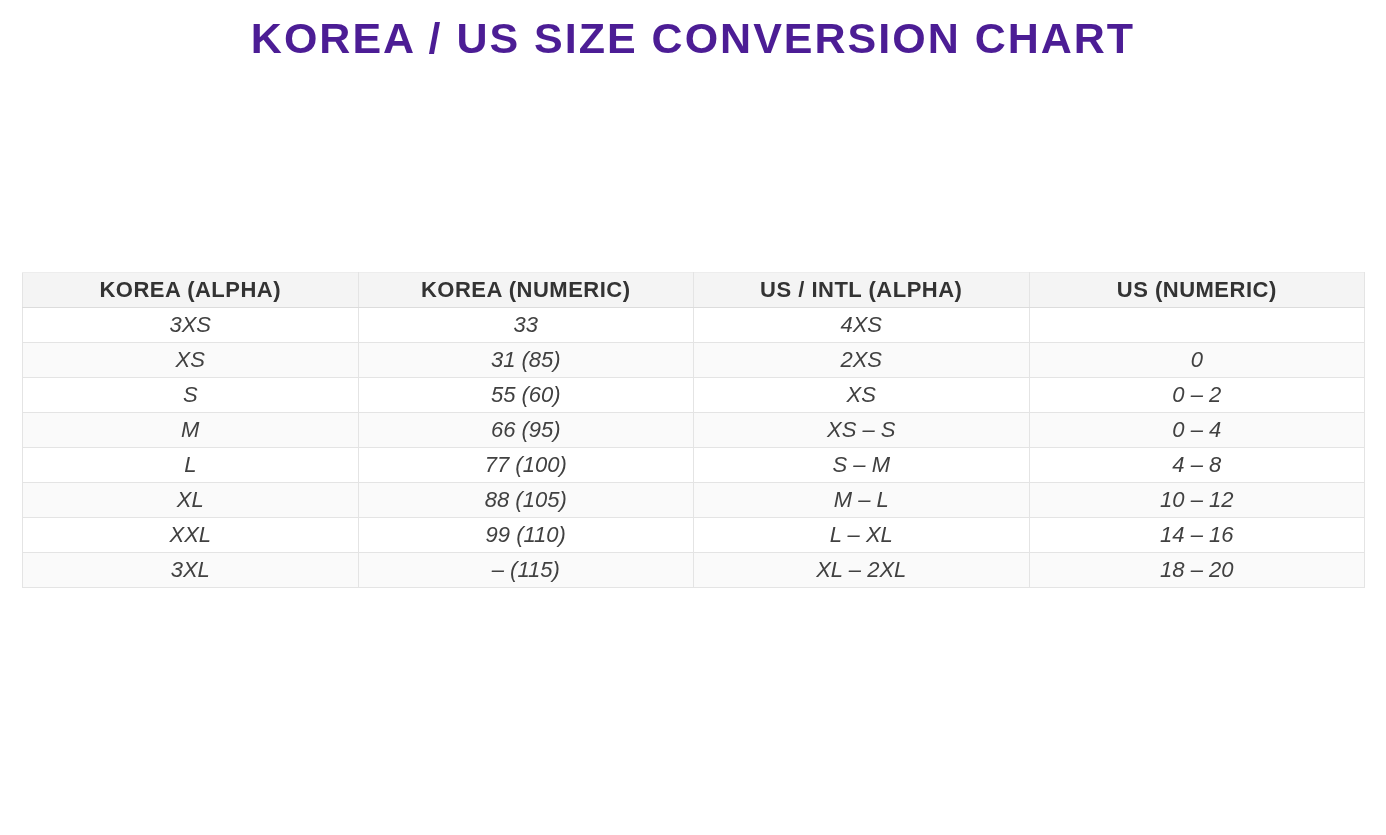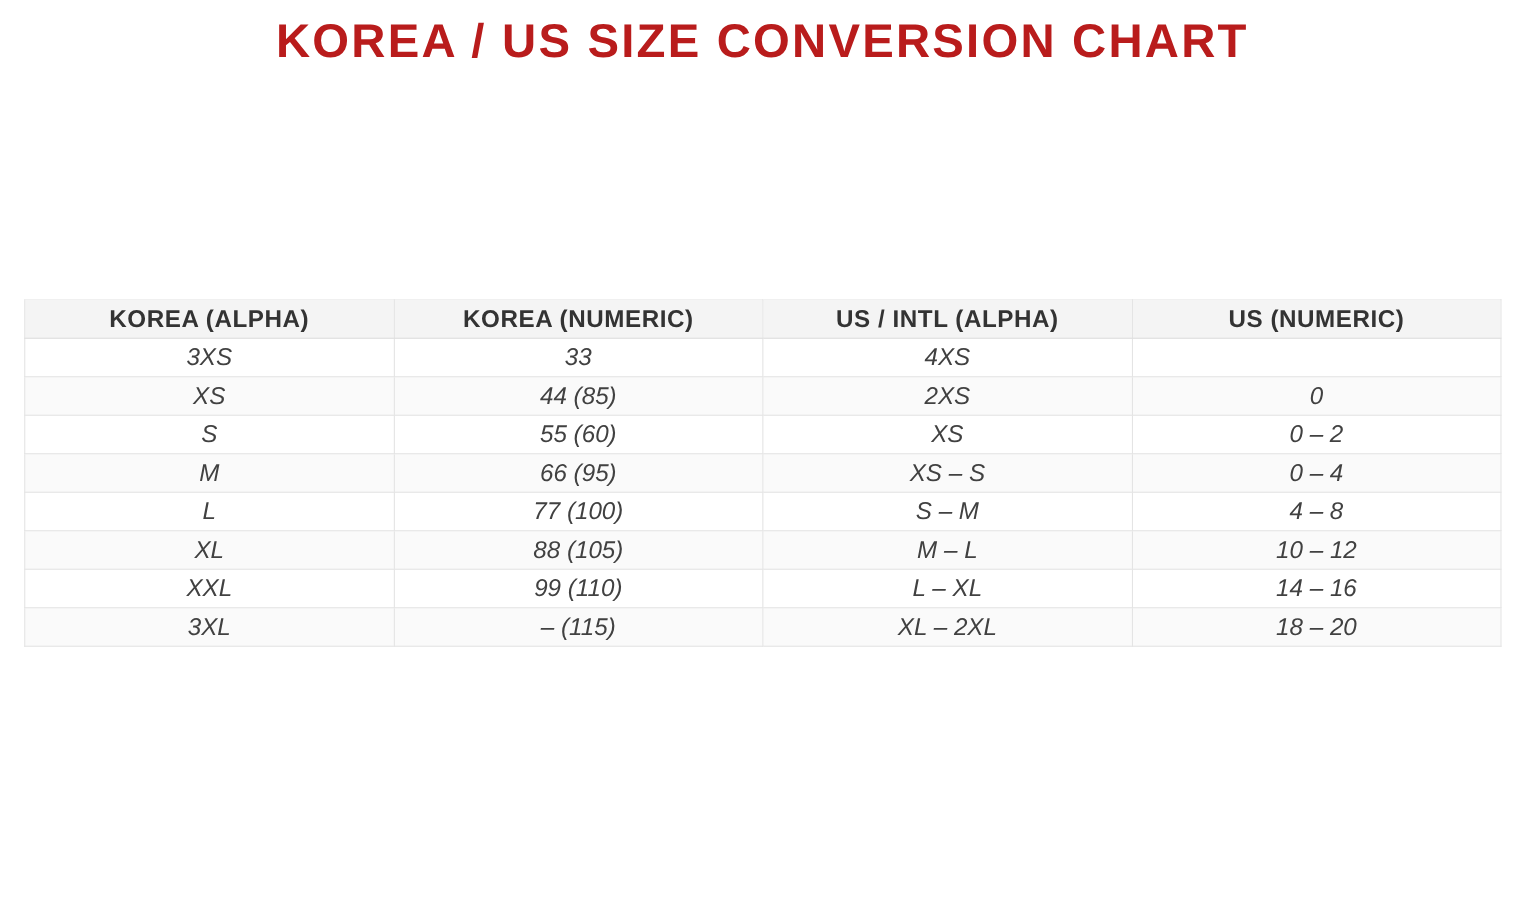--- a/index.html
+++ b/index.html
@@ -18,21 +18,21 @@
     height: 835px;
     background: #ffffff;
   }
   h1.page-title {
     margin: 0;
     padding-top: 14px;
     text-align: center;
     font-size: 43px;
     font-weight: bold;
     letter-spacing: 2px;
-    color: #b91c1c;
+    color: #4c1d95;
     line-height: 1.15;
   }
   .table-wrap {
     position: absolute;
     left: 22px;
     right: 21px;
     top: 272px;
   }
   table.conversion-table {
     width: 100%;
@@ -86,21 +86,21 @@
       </thead>
       <tbody>
           <tr>
             <td>3XS</td>
             <td>33</td>
             <td>4XS</td>
             <td></td>
           </tr>
           <tr>
             <td>XS</td>
-            <td>44 (85)</td>
+            <td>31 (85)</td>
             <td>2XS</td>
             <td>0</td>
           </tr>
           <tr>
             <td>S</td>
             <td>55 (60)</td>
             <td>XS</td>
             <td>0 – 2</td>
           </tr>
           <tr>

